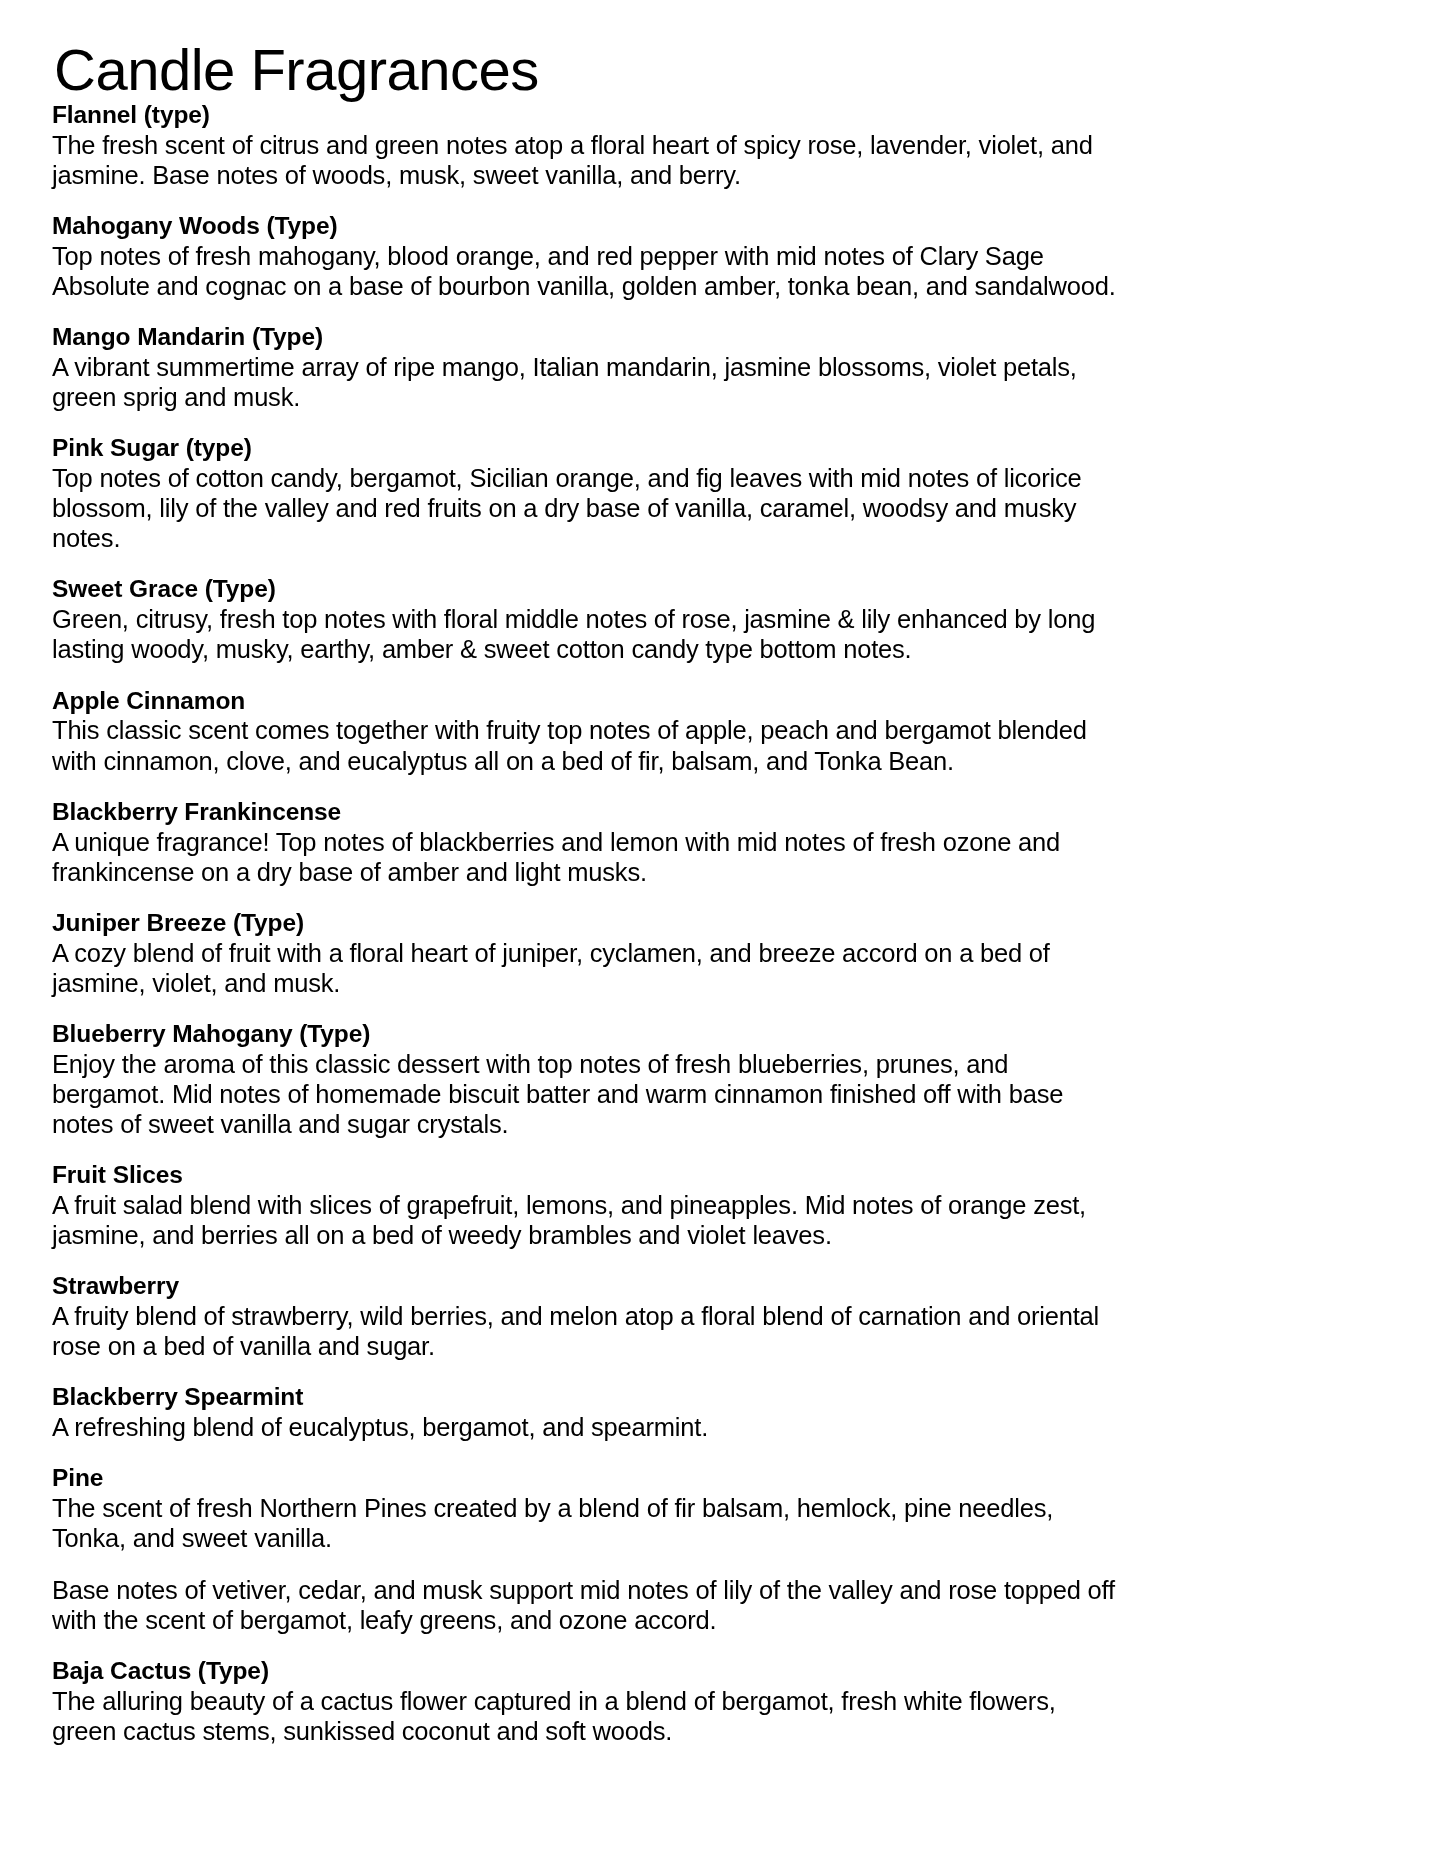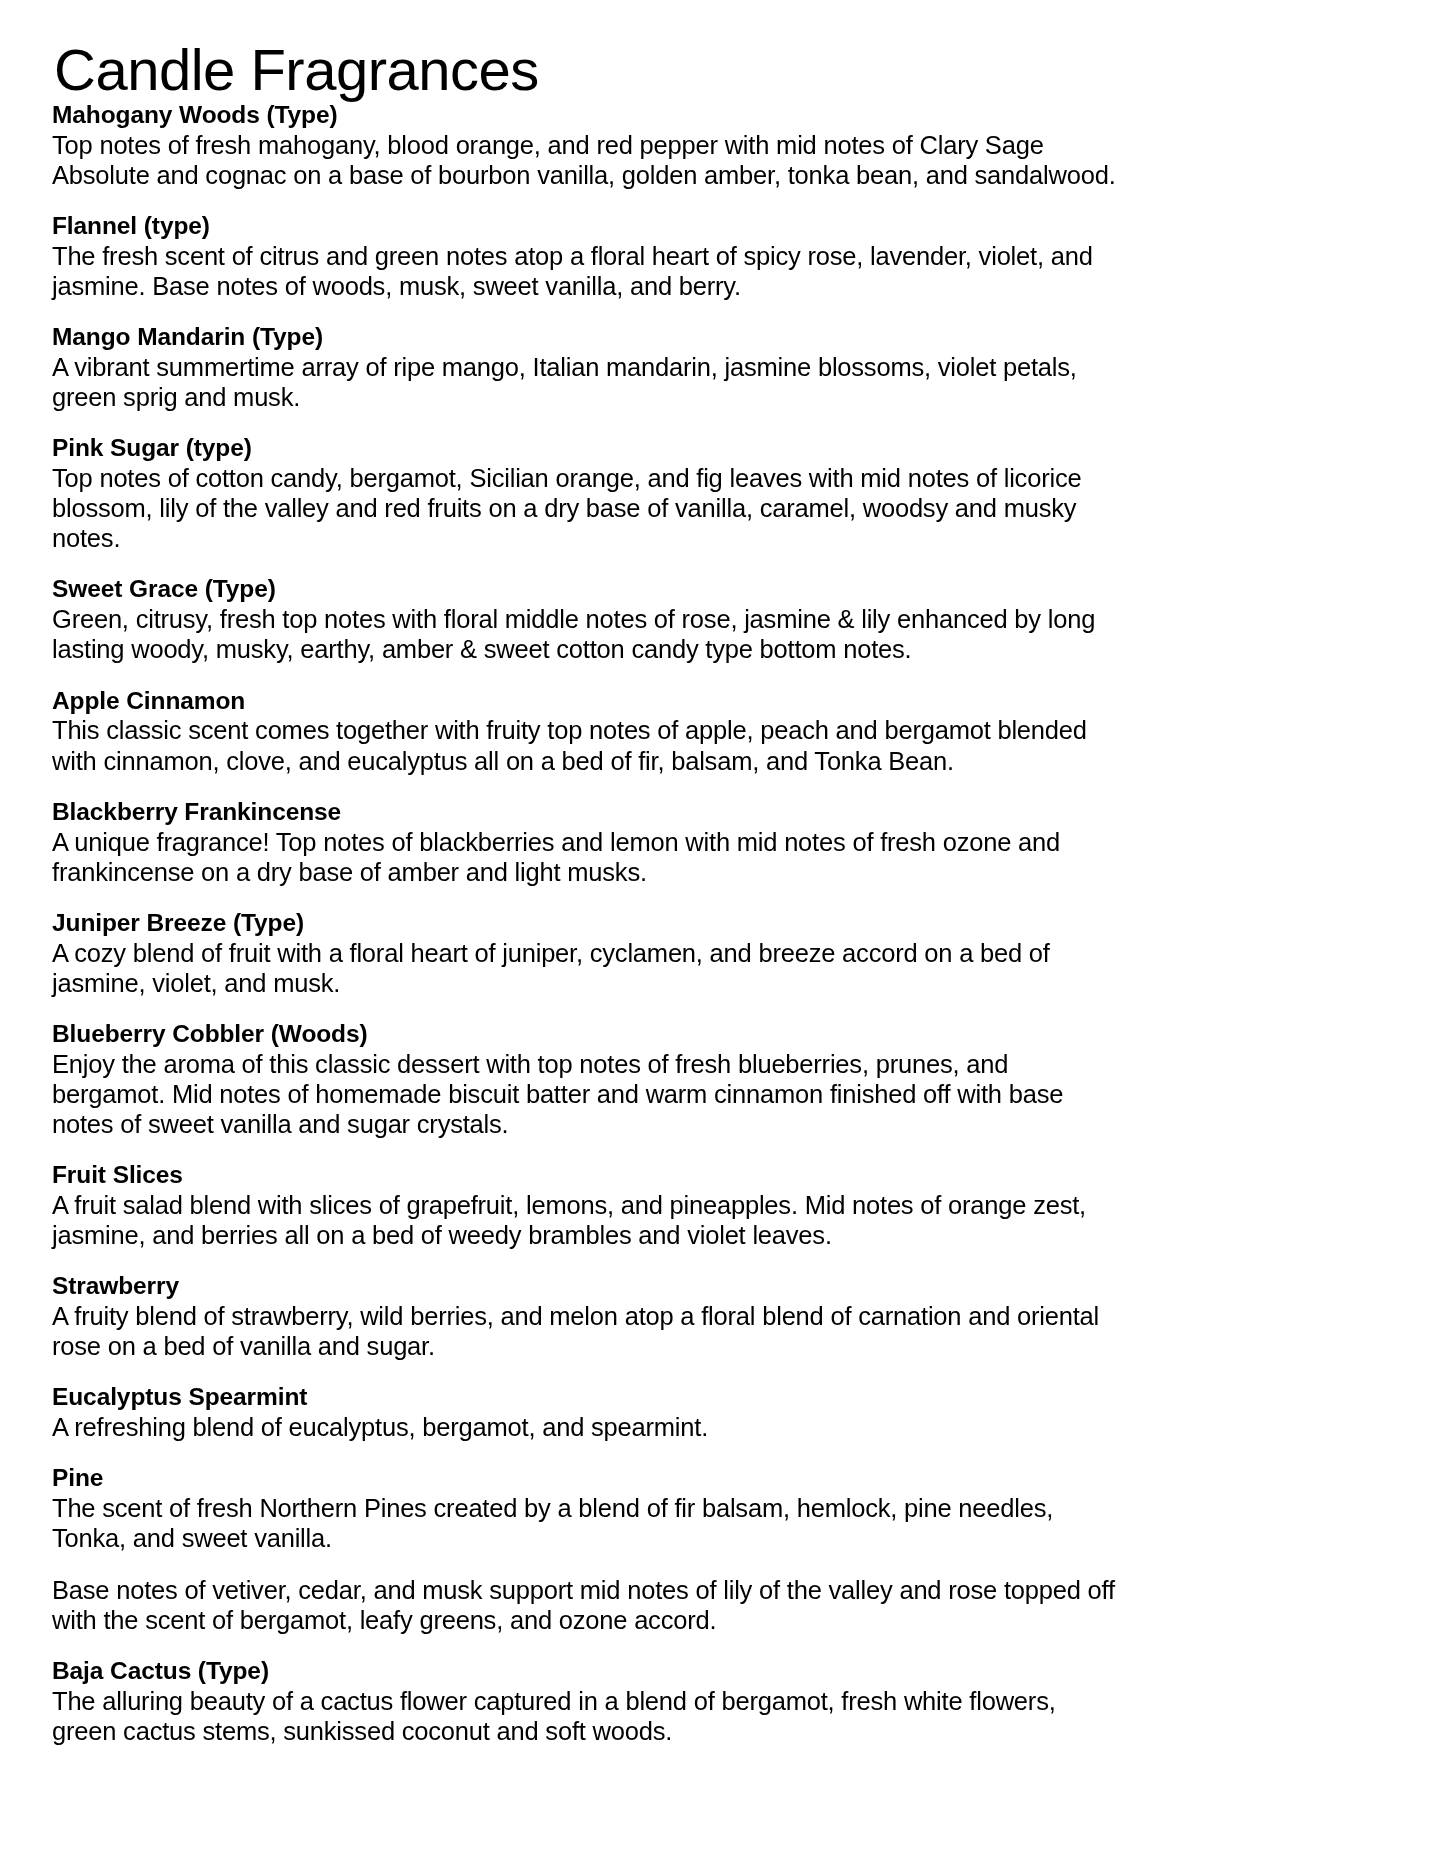--- a/index.html
+++ b/index.html
@@ -51,27 +51,27 @@
     max-width: 1290px;
   }
 </style>
 </head>
 <body>
 
 <div class="page">
   <h1 class="doc-title">Candle Fragrances</h1>
 
   <div class="entry">
-    <p class="entry-name">Mahogany Woods (Type)</p>
-    <p class="entry-desc">Top notes of fresh mahogany, blood orange, and red pepper with mid notes of Clary Sage Absolute and cognac on a base of bourbon vanilla, golden amber, tonka bean, and sandalwood.</p>
+    <p class="entry-name">Flannel (type)</p>
+    <p class="entry-desc">The fresh scent of citrus and green notes atop a floral heart of spicy rose, lavender, violet, and jasmine. Base notes of woods, musk, sweet vanilla, and berry.</p>
   </div>
 
   <div class="entry">
-    <p class="entry-name">Flannel (type)</p>
-    <p class="entry-desc">The fresh scent of citrus and green notes atop a floral heart of spicy rose, lavender, violet, and jasmine. Base notes of woods, musk, sweet vanilla, and berry.</p>
+    <p class="entry-name">Mahogany Woods (Type)</p>
+    <p class="entry-desc">Top notes of fresh mahogany, blood orange, and red pepper with mid notes of Clary Sage Absolute and cognac on a base of bourbon vanilla, golden amber, tonka bean, and sandalwood.</p>
   </div>
 
   <div class="entry">
     <p class="entry-name">Mango Mandarin (Type)</p>
     <p class="entry-desc">A vibrant summertime array of ripe mango, Italian mandarin, jasmine blossoms, violet petals, green sprig and musk.</p>
   </div>
 
   <div class="entry">
     <p class="entry-name">Pink Sugar (type)</p>
     <p class="entry-desc">Top notes of cotton candy, bergamot, Sicilian orange, and fig leaves with mid notes of licorice blossom, lily of the valley and red fruits on a dry base of vanilla, caramel, woodsy and musky notes.</p>
@@ -92,36 +92,36 @@
     <p class="entry-name">Blackberry Frankincense</p>
     <p class="entry-desc">A unique fragrance! Top notes of blackberries and lemon with mid notes of fresh ozone and frankincense on a dry base of amber and light musks.</p>
   </div>
 
   <div class="entry">
     <p class="entry-name">Juniper Breeze (Type)</p>
     <p class="entry-desc">A cozy blend of fruit with a floral heart of juniper, cyclamen, and breeze accord on a bed of jasmine, violet, and musk.</p>
   </div>
 
   <div class="entry">
-    <p class="entry-name">Blueberry Cobbler (Woods)</p>
+    <p class="entry-name">Blueberry Mahogany (Type)</p>
     <p class="entry-desc">Enjoy the aroma of this classic dessert with top notes of fresh blueberries, prunes, and bergamot. Mid notes of homemade biscuit batter and warm cinnamon finished off with base notes of sweet vanilla and sugar crystals.</p>
   </div>
 
   <div class="entry">
     <p class="entry-name">Fruit Slices</p>
     <p class="entry-desc">A fruit salad blend with slices of grapefruit, lemons, and pineapples. Mid notes of orange zest, jasmine, and berries all on a bed of weedy brambles and violet leaves.</p>
   </div>
 
   <div class="entry">
     <p class="entry-name">Strawberry</p>
     <p class="entry-desc">A fruity blend of strawberry, wild berries, and melon atop a floral blend of carnation and oriental rose on a bed of vanilla and sugar.</p>
   </div>
 
   <div class="entry">
-    <p class="entry-name">Eucalyptus Spearmint</p>
+    <p class="entry-name">Blackberry Spearmint</p>
     <p class="entry-desc">A refreshing blend of eucalyptus, bergamot, and spearmint.</p>
   </div>
 
   <div class="entry">
     <p class="entry-name">Pine</p>
     <p class="entry-desc">The scent of fresh Northern Pines created by a blend of fir balsam, hemlock, pine needles, Tonka, and sweet vanilla.</p>
   </div>
 
   <div class="entry">
     <p class="entry-desc">Base notes of vetiver, cedar, and musk support mid notes of lily of the valley and rose topped off with the scent of bergamot, leafy greens, and ozone accord.</p>

